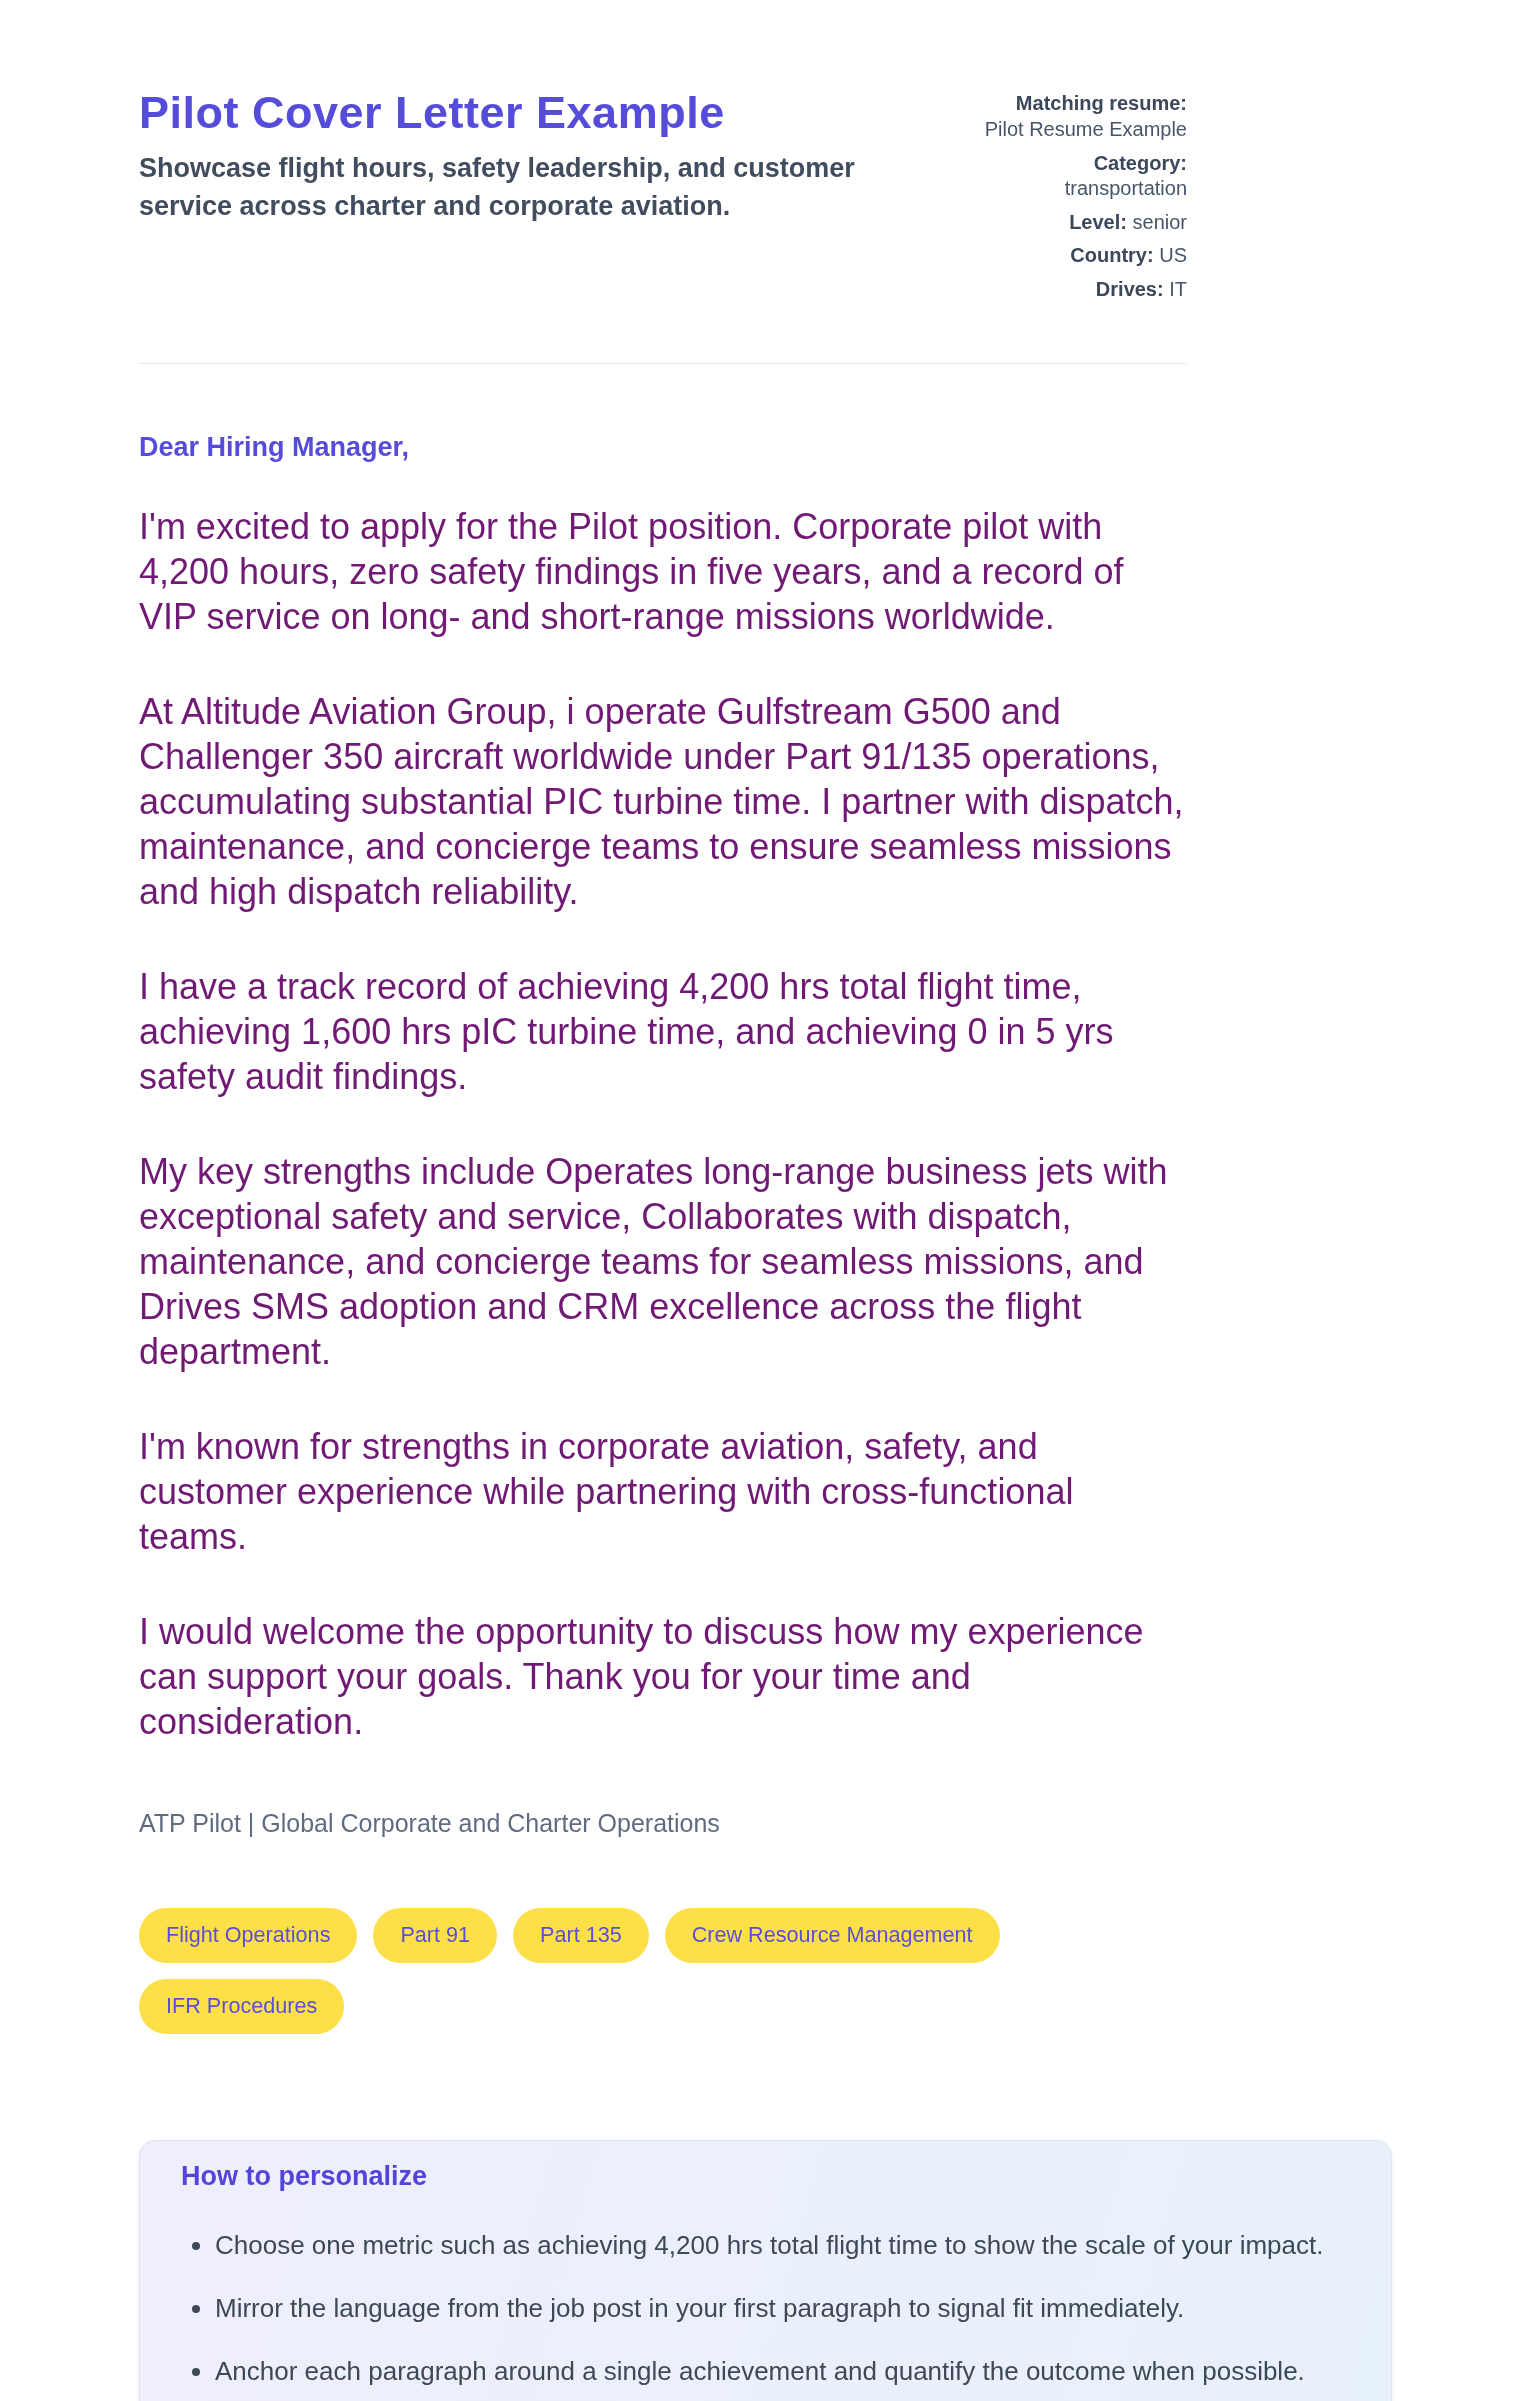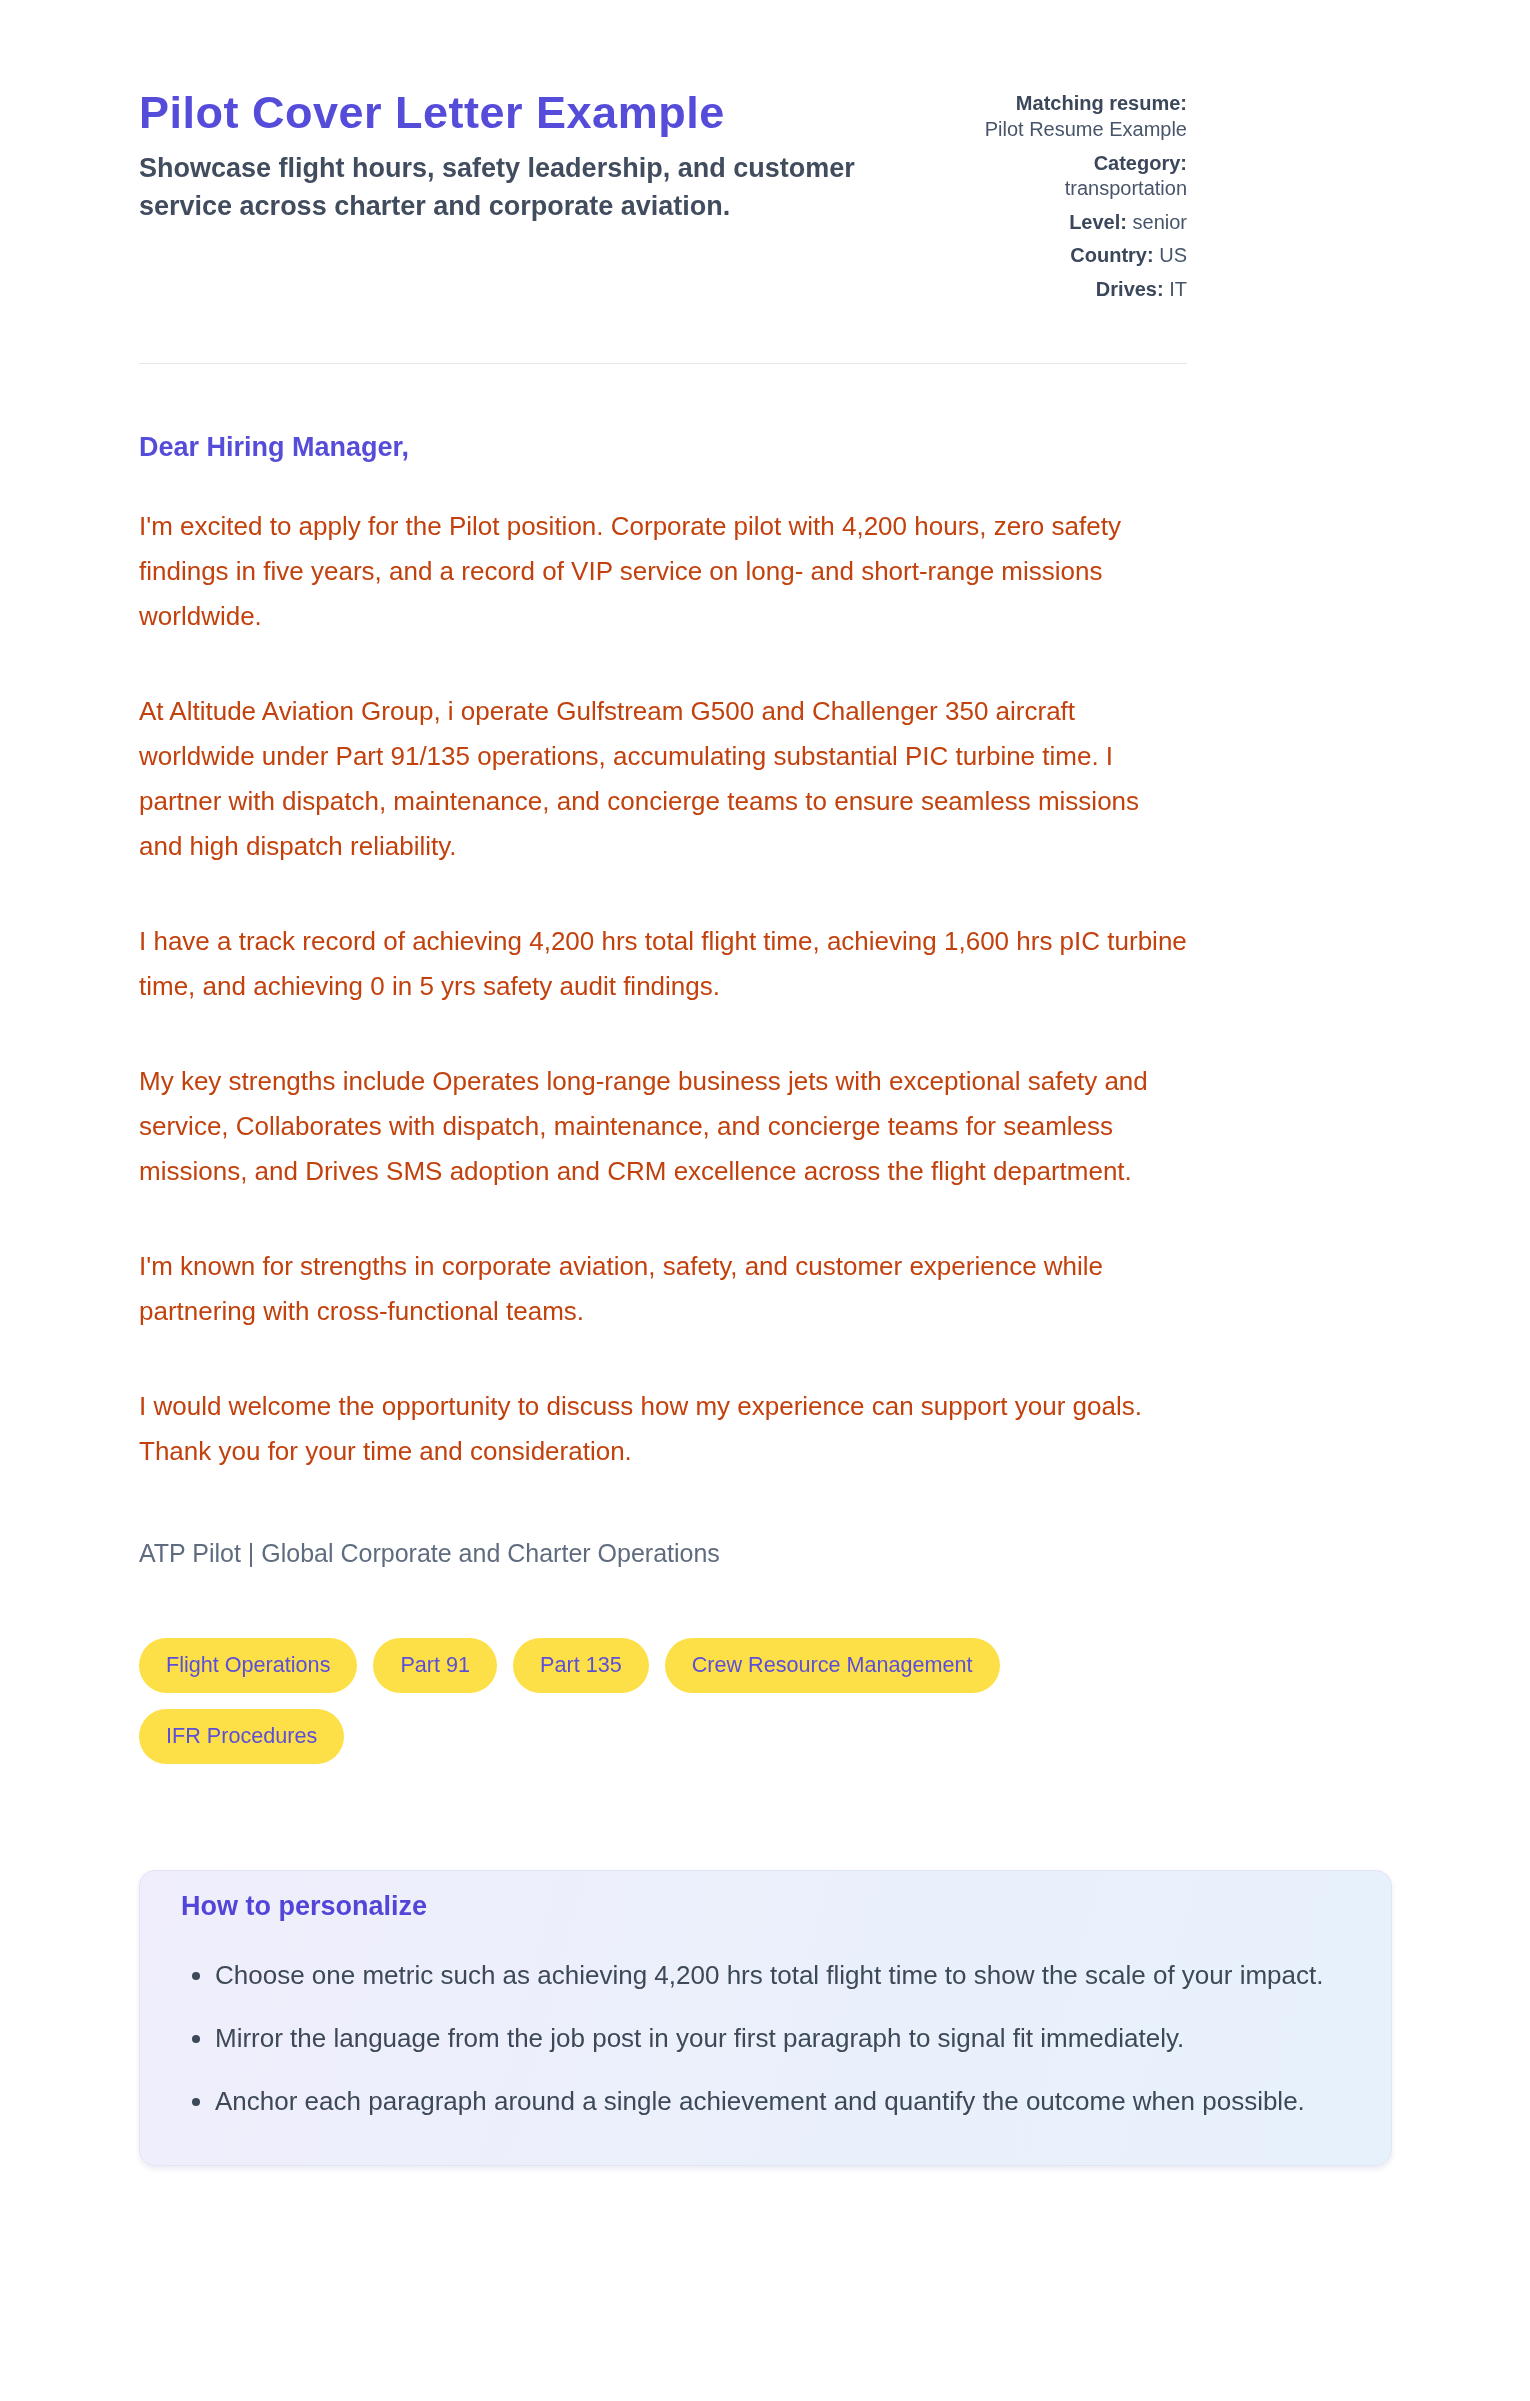--- a/index.html
+++ b/index.html
@@ -57,23 +57,23 @@
   }
 
   
   .greeting {
     font-size: 27px;
     font-weight: bold;
     color: #564cda;
     margin-bottom: 41px;
   }
   .letter p {
-    font-size: 26px;
+    font-size: 36px;
     line-height: 45px;
-    color: #c2410c;
+    color: #701a75;
     max-width: 1197px;
     margin-bottom: 50px;
   }
 
   
   .signature { margin-top: 65px; }
   .sig-name {
     font-size: 27px;
     font-weight: bold;
     color: #232e3d;

